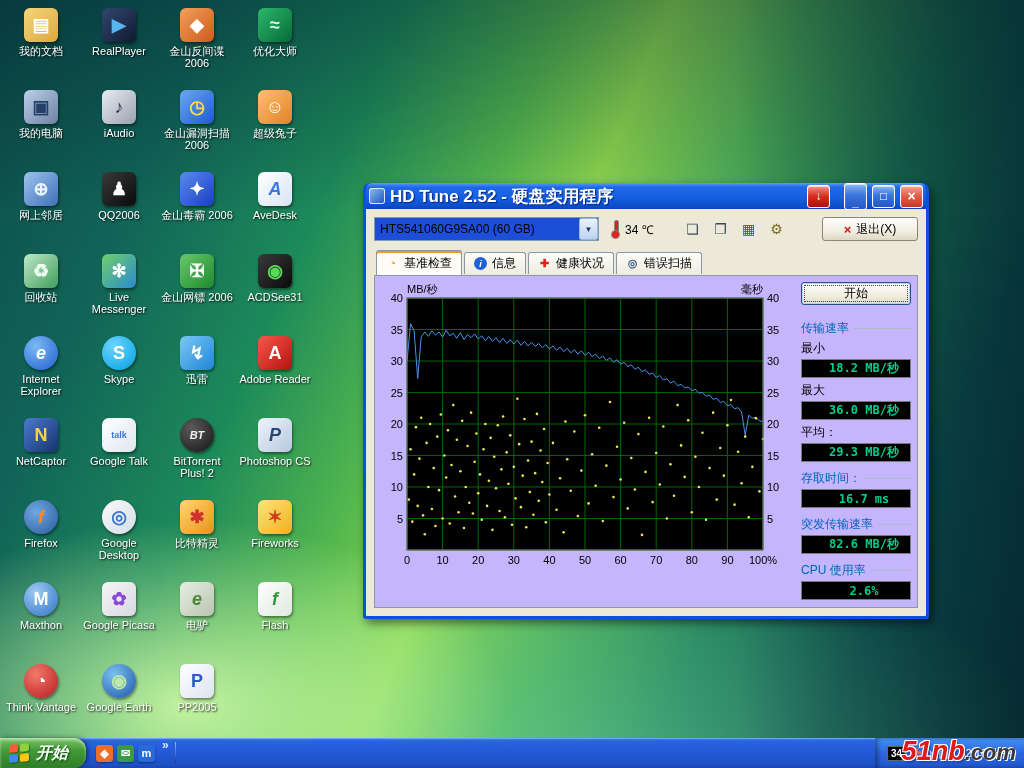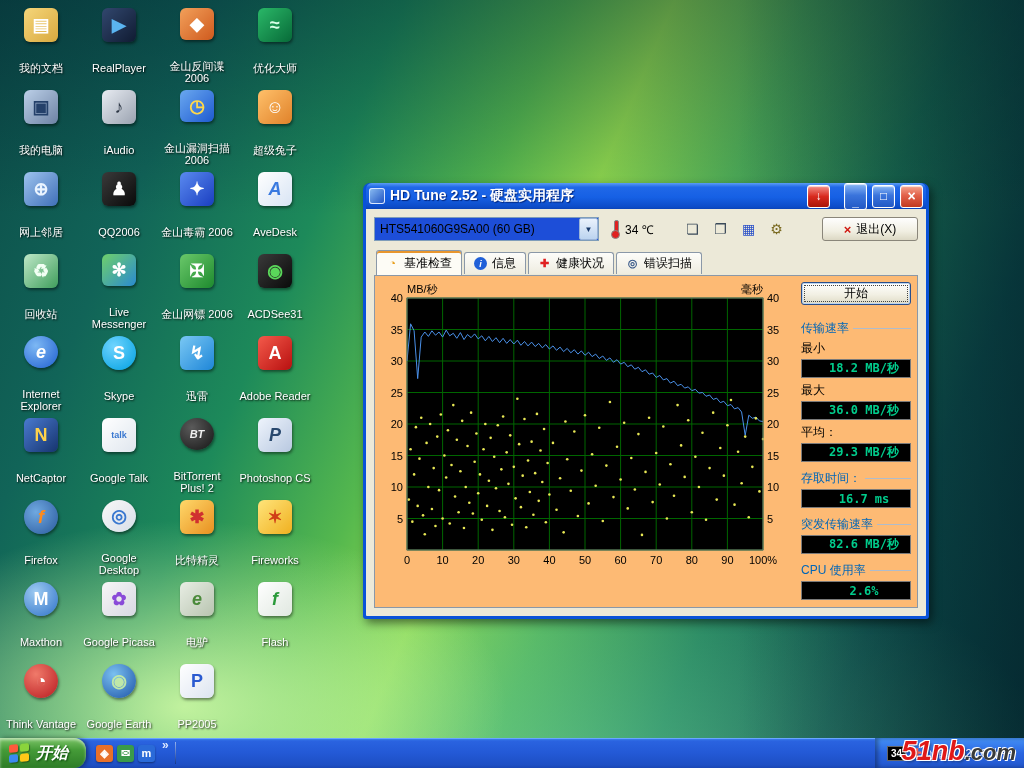--- a/index.html
+++ b/index.html
@@ -14,33 +14,33 @@
       radial-gradient(ellipse 520px 300px at 18% 92%, rgba(216,255,170,.85), rgba(216,255,170,0) 62%),
       radial-gradient(ellipse 760px 420px at 55% 104%, rgba(120,225,165,.55), rgba(120,225,165,0) 66%),
       linear-gradient(113deg,#0c4c48 0%,#116458 16%,#1d8a5a 30%,#55b84e 42%,#8fd84e 50%,#4fae57 60%,#1d7a58 72%,#0e5350 84%,#0a3e40 100%);
   }
   .icon-grid{position:absolute;left:2px;top:2px;display:grid;
     grid-template-rows:repeat(9,82px);grid-auto-flow:column;grid-auto-columns:78px;}
   .dicon{display:flex;flex-direction:column;align-items:center;padding-top:6px;}
   .dimg{width:34px;height:34px;border-radius:6px;display:flex;align-items:center;justify-content:center;
     font-size:18px;font-weight:bold;box-shadow:1px 2px 3px rgba(0,0,0,.45);}
   .dimg.circ{border-radius:50%;}
-  .dlbl{margin-top:20px;font-size:11px;line-height:12px;color:#fff;text-align:center;
+  .dlbl{margin-top:3px;font-size:11px;line-height:12px;color:#fff;text-align:center;
     max-width:74px;text-shadow:1px 1px 2px rgba(0,0,0,.9);}
 
   
   .hdtune{position:absolute;left:363px;top:183px;width:560px;z-index:10;
     background:#0a52d8;border-radius:7px 7px 3px 3px;padding:0 3px 3px 3px;
     box-shadow:3px 4px 10px rgba(0,0,0,.5);}
   .titlebar{height:26px;display:flex;align-items:center;gap:5px;padding:0 3px;
     border-radius:6px 6px 0 0;
     background:linear-gradient(180deg,#5a9cf4 0%,#2068e8 16%,#1660e4 55%,#0c4cc8 92%,#0a44b8 100%);}
   .win-ico{width:16px;height:16px;border-radius:3px;flex:0 0 16px;
     background:linear-gradient(135deg,#8ec0f4,#1a4ec0);box-shadow:inset 0 0 0 1px #dce8ff;}
-  .title-text{flex:1;color:#fff;font-weight:bold;font-size:14px;text-shadow:1px 1px 1px #00247a;
+  .title-text{flex:1;color:#fff;font-weight:bold;font-size:17px;text-shadow:1px 1px 1px #00247a;
     white-space:nowrap;overflow:hidden;}
   .tb-btn{width:21px;height:21px;border-radius:3px;border:1px solid #fff;
     display:flex;align-items:center;justify-content:center;color:#fff;font-weight:bold;font-size:12px;
     background:linear-gradient(180deg,#8ab8f6,#3a74dc 45%,#2258c4);box-shadow:inset 0 1px 1px rgba(255,255,255,.7);}
   .tb-btn.update{background:linear-gradient(180deg,#f49088,#d82a1e 50%,#aa1408);margin-right:9px;}
   .tb-btn.min{align-items:flex-end;padding-bottom:4px;line-height:6px;}
   .tb-btn.close{background:linear-gradient(180deg,#f4a58e,#e2614a 45%,#c23a20);font-size:14px;}
   .win-body{background:#ece9d8;padding:8px;border-radius:0 0 1px 1px;}
 
   .toolbar{display:flex;align-items:center;}
@@ -66,21 +66,21 @@
   .exit-x{color:#d01810;font-weight:bold;font-size:13px;}
 
   .tabs{display:flex;margin-top:9px;padding-left:2px;position:relative;z-index:2;}
   .tab{height:21px;padding:0 9px;display:flex;align-items:center;gap:5px;font-size:12px;
     background:linear-gradient(#fdfdfa,#eeece0);border:1px solid #8a98a8;border-bottom:none;
     border-radius:3px 3px 0 0;margin-right:2px;position:relative;top:2px;}
   .tab.active{height:24px;top:0;background:#fdfcf6;box-shadow:inset 0 2px 0 #e8962e;}
   .tabicon{width:13px;height:13px;display:flex;align-items:center;justify-content:center;
     font-size:11px;font-weight:bold;border-radius:50%;}
 
-  .panel{border:1px solid #8a98a8;background:#fdba74;padding:6px;display:flex;gap:8px;position:relative;z-index:1;}
+  .panel{border:1px solid #8a98a8;background:#c4b5fd;padding:6px;display:flex;gap:8px;position:relative;z-index:1;}
   .chart{flex:0 0 412px;}
   .side{width:112px;display:flex;flex-direction:column;font-size:12px;}
   .start-btn{height:23px;width:100%;font-size:12px;font-family:inherit;color:#000;
     background:linear-gradient(180deg,#ffffff,#f2f0e4 55%,#dfdbc6);
     border:1px solid #2a4f8a;border-radius:3px;box-shadow:inset 0 0 0 1px #bcd4f0;
     outline:1px dotted #444;outline-offset:-4px;margin-bottom:8px;}
   .grp{color:#0066b8;display:flex;align-items:center;gap:4px;margin-top:7px;white-space:nowrap;}
   .grp::after{content:"";flex:1;height:1px;background:#aebccc;min-width:4px;}
   .lab{margin-top:3px;color:#000;}
   .val{background:#000;color:#00cc8c;border:1px solid #7a7a7a;height:17px;margin:2px 0 1px 0;
@@ -178,21 +178,21 @@
       </div>
       <div class="dicon">
         <div class="dimg" style="background: linear-gradient(135deg, rgb(111, 208, 106), rgb(42, 138, 208)); color: rgb(255, 255, 255);">✻</div>
         <div class="dlbl">Live Messenger</div>
       </div>
       <div class="dicon">
         <div class="dimg circ" style="background: radial-gradient(circle at 35% 30%, rgb(111, 212, 255), rgb(0, 160, 224)); color: rgb(255, 255, 255);">S</div>
         <div class="dlbl">Skype</div>
       </div>
       <div class="dicon">
-        <div class="dimg" style="background: linear-gradient(135deg, rgb(255, 255, 255), rgb(223, 230, 238)); color: rgb(58, 120, 208); font-size: 9px;">talk</div>
+        <div class="dimg" style="background: linear-gradient(135deg, rgb(255, 255, 255), rgb(223, 230, 238)); color: rgb(58, 120, 208); font-size: 9px; border-radius: 7px;">talk</div>
         <div class="dlbl">Google Talk</div>
       </div>
       <div class="dicon">
         <div class="dimg circ" style="background: linear-gradient(135deg, rgb(248, 248, 248), rgb(216, 222, 232)); color: rgb(58, 120, 208);">◎</div>
         <div class="dlbl">Google Desktop</div>
       </div>
       <div class="dicon">
         <div class="dimg" style="background: linear-gradient(135deg, rgb(246, 246, 246), rgb(216, 216, 226)); color: rgb(138, 74, 216);">✿</div>
         <div class="dlbl">Google Picasa</div>
       </div>

